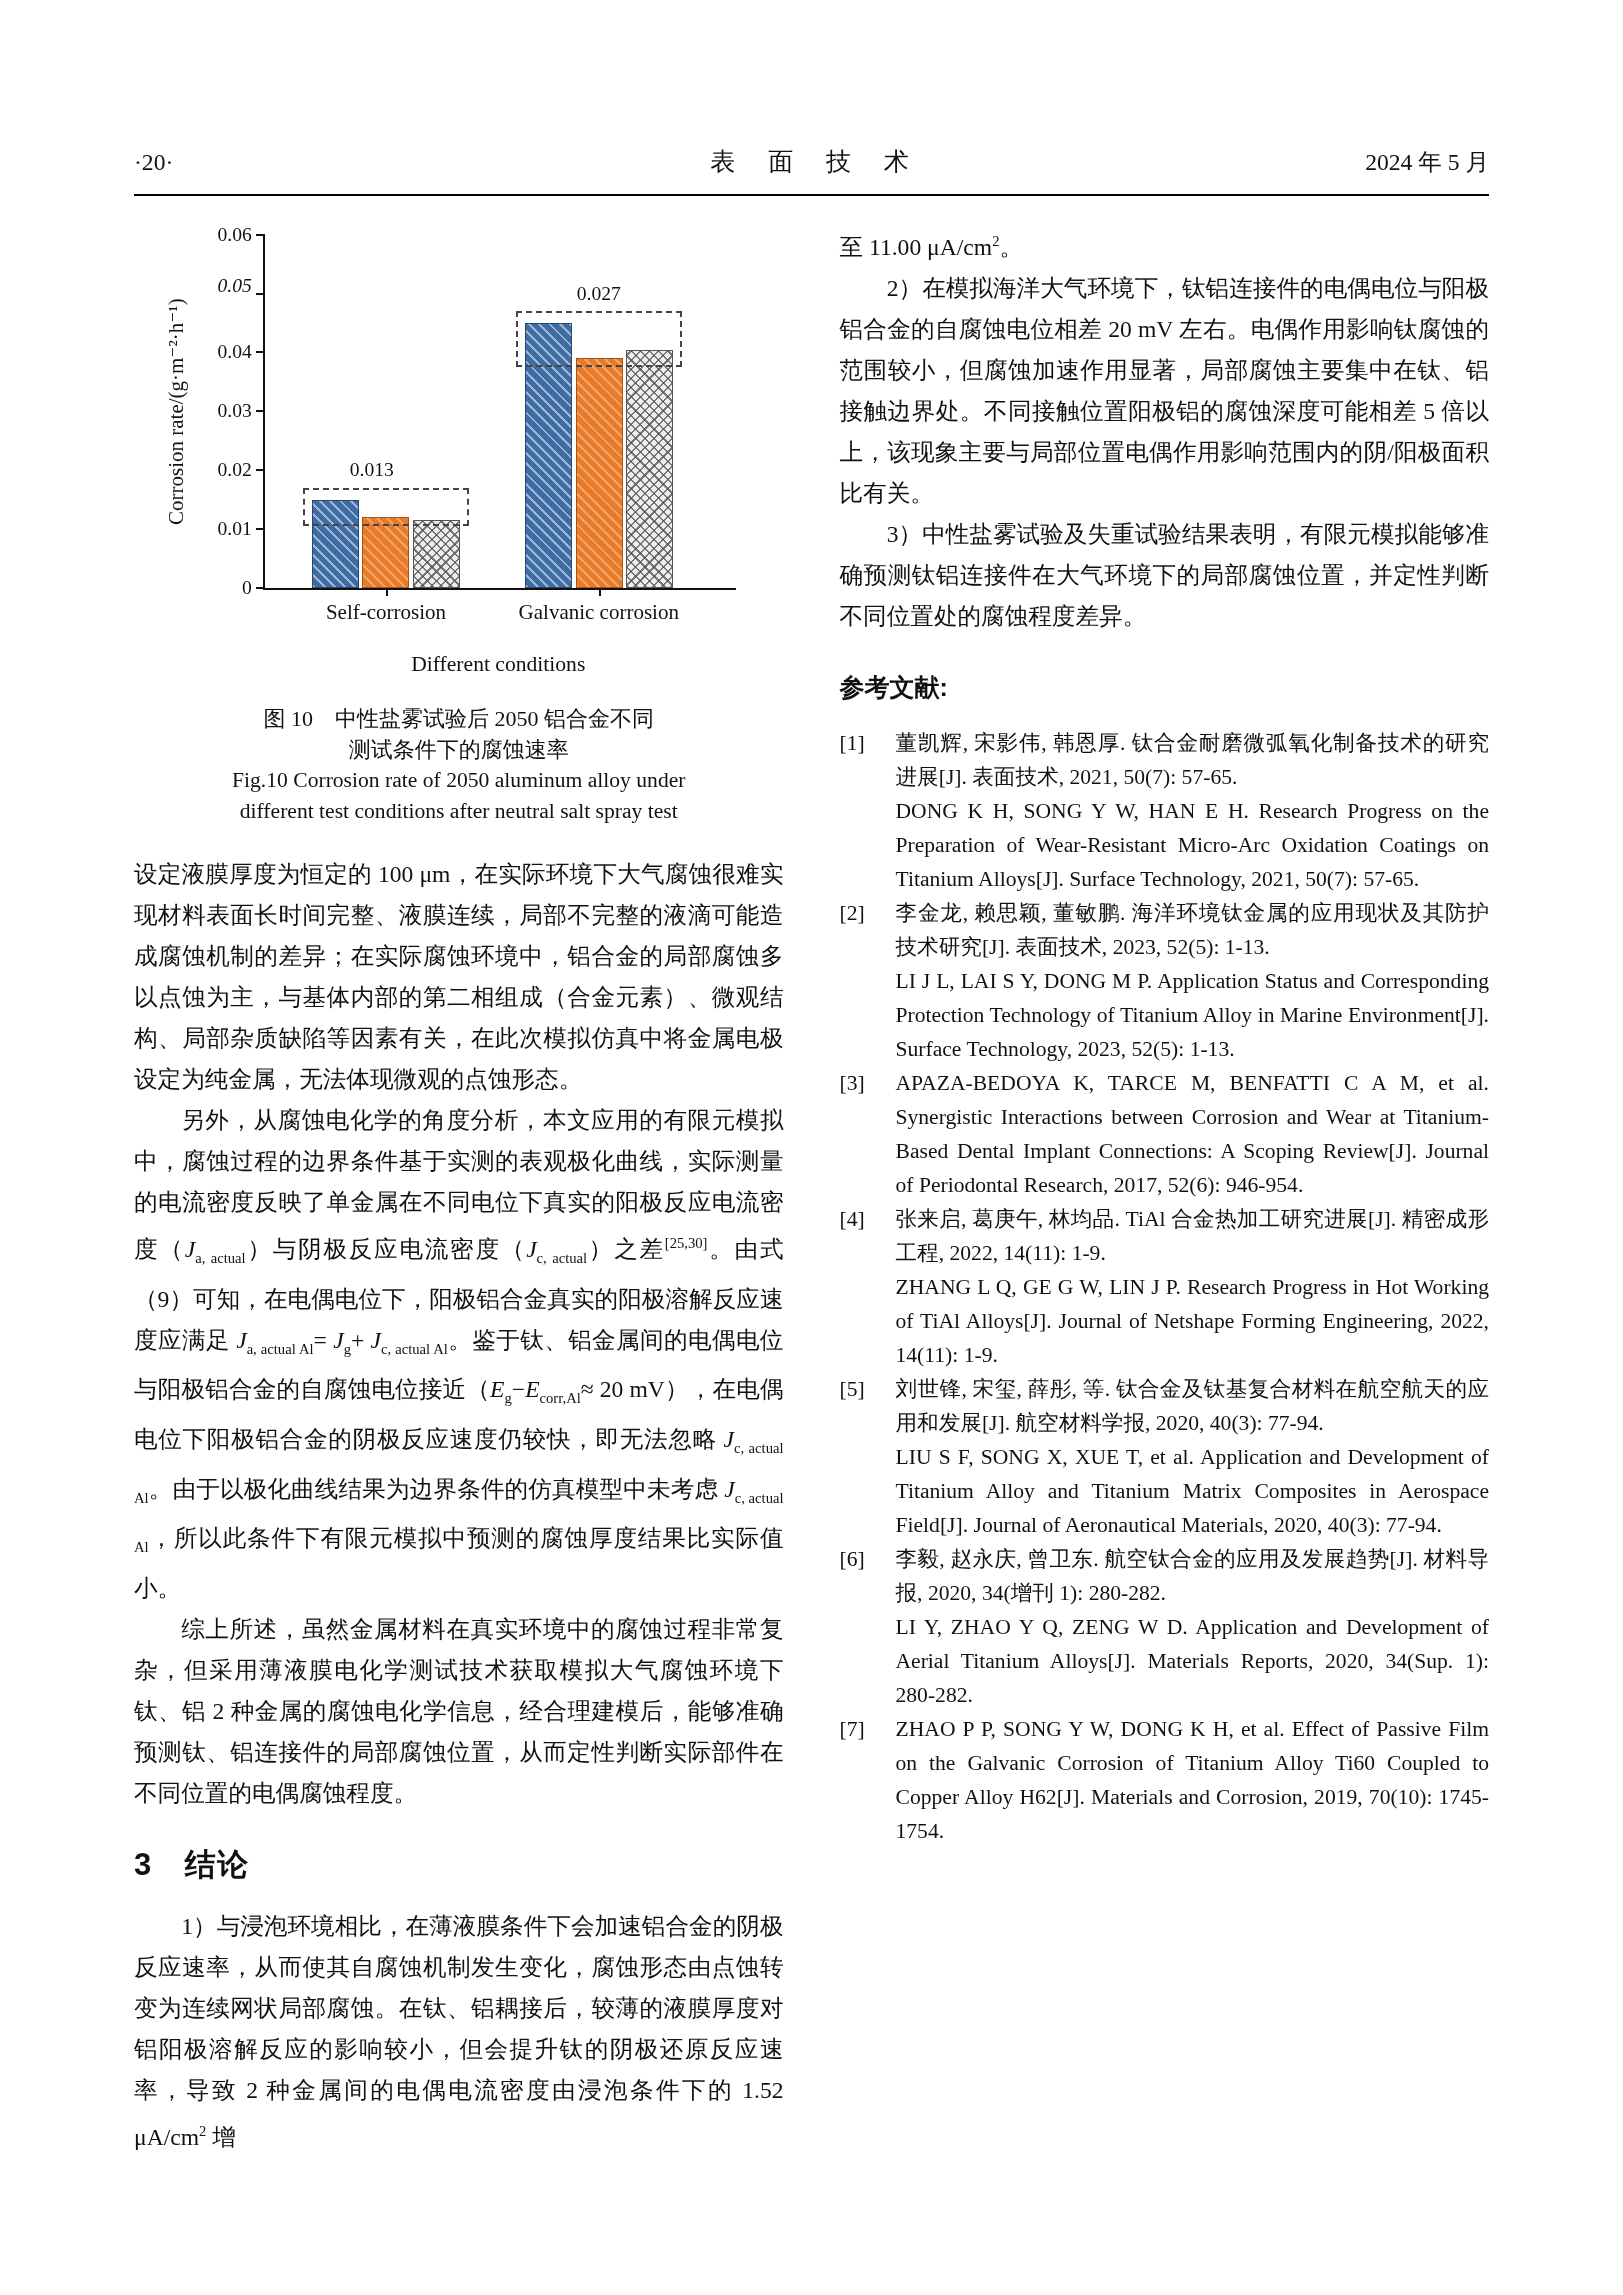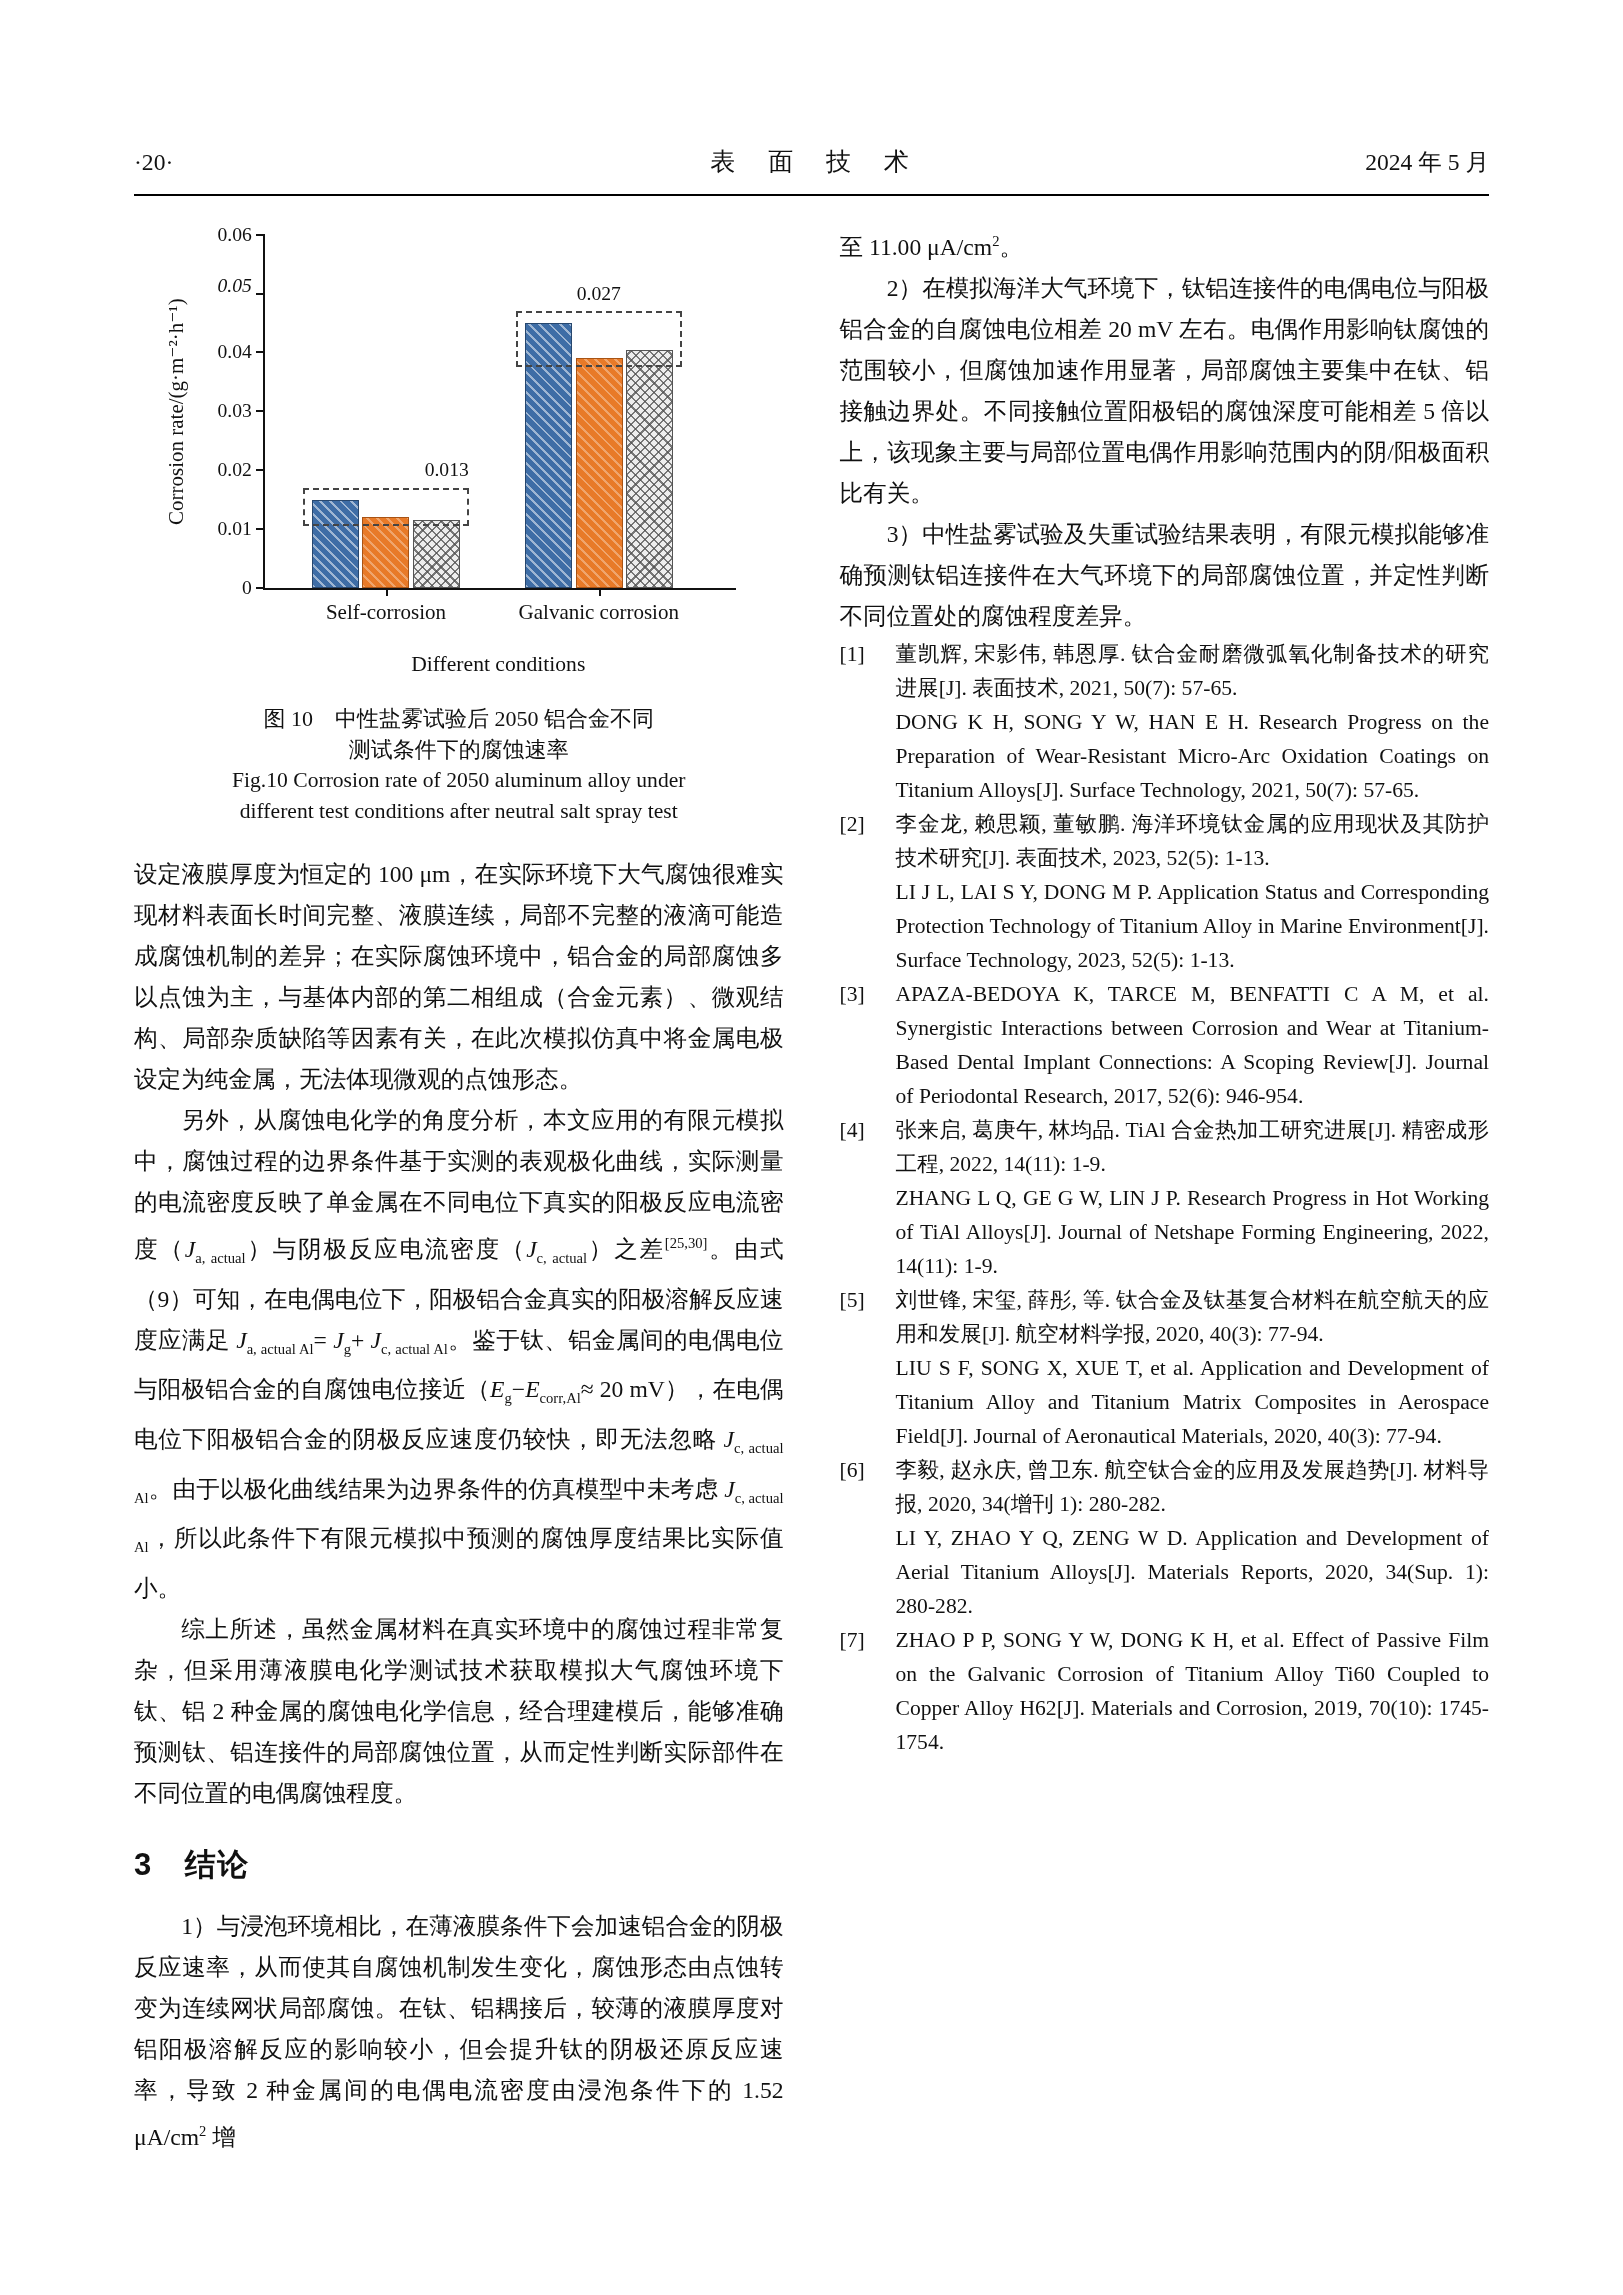--- a/index.html
+++ b/index.html
@@ -136,21 +136,21 @@
               <div class="y-tick-mark" style="bottom: 235px;"></div>
               <div class="y-tick-label" style="bottom: 236px;">0.04</div>
               <div class="y-tick-mark" style="bottom: 293px;"></div>
               <div class="y-tick-label" style="bottom: 302px; font-style: italic;">0.05</div>
               <div class="y-tick-mark" style="bottom: 352px;"></div>
               <div class="y-tick-label" style="bottom: 353px;">0.06</div>
               <div class="bar bar-style-0" style="--c: #3e6da6; left: 47px; width: 47px; height: 88px;"></div>
               <div class="bar bar-style-1" style="--c: #e87a28; left: 97px; width: 47px; height: 71px;"></div>
               <div class="bar bar-style-2" style="--c: #ededed; left: 148px; width: 47px; height: 68px;"></div>
               <div class="anno-box" style="left: 38px; width: 166px; bottom: 62px; height: 38px;"></div>
-              <div class="anno-label" style="left: 38px; width: 166px; bottom: 107px; text-align: right;">0.013</div>
+              <div class="anno-label" style="left: 24px; width: 166px; bottom: 107px;">0.013</div>
               <div class="x-tick-mark" style="left: 121px;"></div>
               <div class="x-tick-label" style="left: -9.8px;">Self-corrosion</div>
               <div class="bar bar-style-0" style="--c: #3e6da6; left: 260px; width: 47px; height: 265px;"></div>
               <div class="bar bar-style-1" style="--c: #e87a28; left: 311px; width: 47px; height: 230px;"></div>
               <div class="bar bar-style-2" style="--c: #ededed; left: 361px; width: 47px; height: 238px;"></div>
               <div class="anno-box" style="left: 251px; width: 166px; bottom: 221px; height: 56px;"></div>
               <div class="anno-label" style="left: 251px; width: 166px; bottom: 283px;">0.027</div>
               <div class="x-tick-mark" style="left: 334px;"></div>
               <div class="x-tick-label" style="left: 203px;">Galvanic corrosion</div>
             </div>
@@ -173,20 +173,21 @@
       <p class="body-para indent">1）与浸泡环境相比，在薄液膜条件下会加速铝合金的阴极反应速率，从而使其自腐蚀机制发生变化，腐蚀形态由点蚀转变为连续网状局部腐蚀。在钛、铝耦接后，较薄的液膜厚度对铝阳极溶解反应的影响较小，但会提升钛的阴极还原反应速率，导致 2 种金属间的电偶电流密度由浸泡条件下的 1.52 μA/cm<sup>2</sup> 增</p>
 
     </div>
 
     <div class="col right">
 
       <p class="body-para">至 11.00 μA/cm<sup>2</sup>。</p>
       <p class="body-para indent">2）在模拟海洋大气环境下，钛铝连接件的电偶电位与阳极铝合金的自腐蚀电位相差 20 mV 左右。电偶作用影响钛腐蚀的范围较小，但腐蚀加速作用显著，局部腐蚀主要集中在钛、铝接触边界处。不同接触位置阳极铝的腐蚀深度可能相差 5 倍以上，该现象主要与局部位置电偶作用影响范围内的阴/阳极面积比有关。</p>
       <p class="body-para indent">3）中性盐雾试验及失重试验结果表明，有限元模拟能够准确预测钛铝连接件在大气环境下的局部腐蚀位置，并定性判断不同位置处的腐蚀程度差异。</p>
 
+      <h3 class="ref-heading">参考文献:</h3>
 
       <div id="ref-list">
           <div class="ref-item">
             <div class="ref-num">[1]</div>
             <div class="ref-body">
               <div class="ref-line">董凯辉, 宋影伟, 韩恩厚. 钛合金耐磨微弧氧化制备技术的研究进展[J]. 表面技术, 2021, 50(7): 57-65.</div>
               <div class="ref-line">DONG K H, SONG Y W, HAN E H. Research Progress on the Preparation of Wear-Resistant Micro-Arc Oxidation Coatings on Titanium Alloys[J]. Surface Technology, 2021, 50(7): 57-65.</div>
             </div>
           </div>
           <div class="ref-item">

